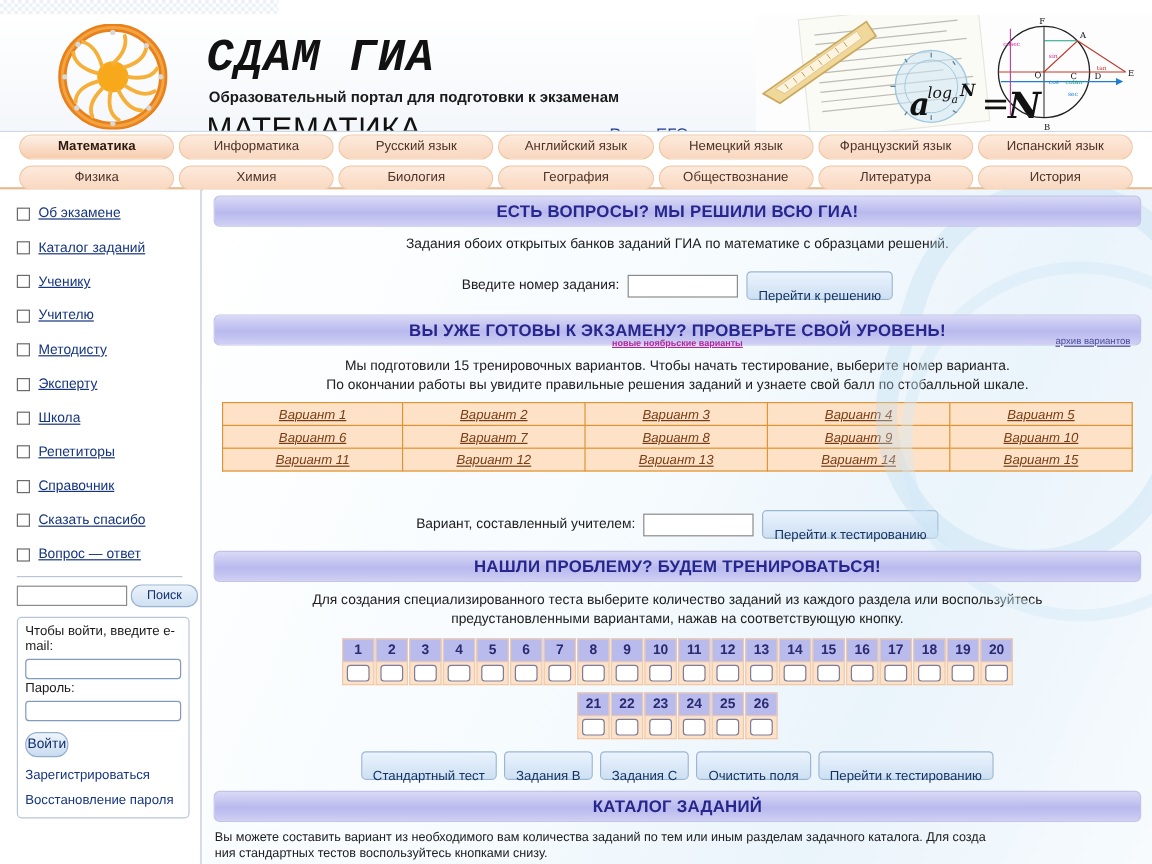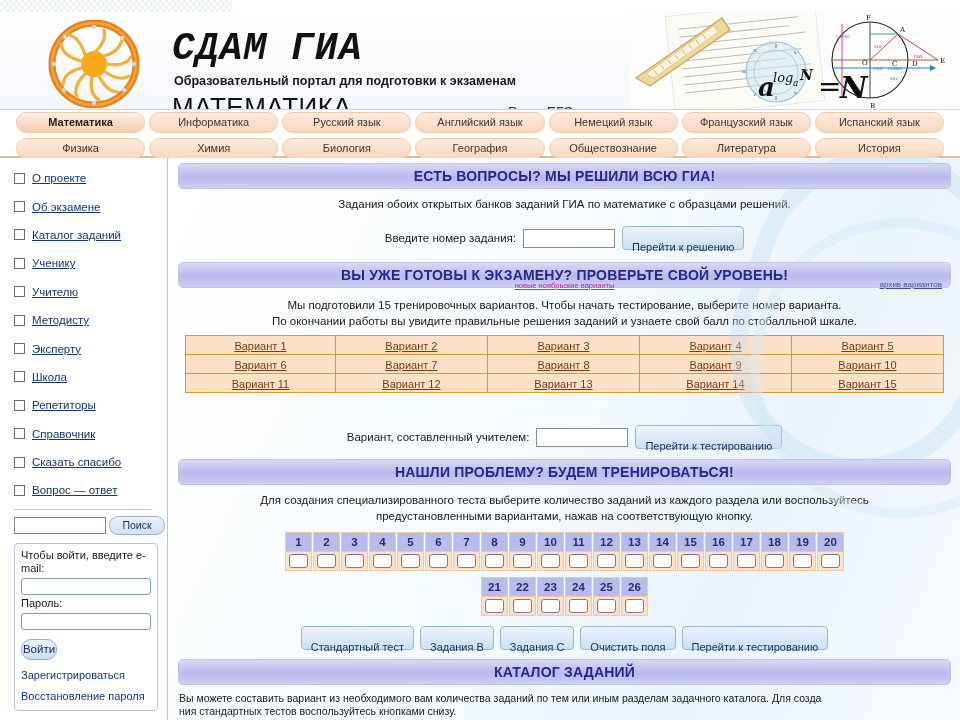--- a/index.html
+++ b/index.html
@@ -171,21 +171,21 @@
     background:linear-gradient(#d9d9f6,#b9b9ee 55%,#cfcff4);
     border-radius:5px;
     border:1px solid #c3c3ea;
     text-align:center;
     font-size:14px; font-weight:bold; color:#26268c;
     line-height:25px;
     letter-spacing:.2px;
   }
   .banner .mini-center {
     position:absolute; left:0; right:0; bottom:-3px;
-    font-size:7.5px; font-weight:normal; color:#b2269a; letter-spacing:0;
+    font-size:7.5px; font-weight:bold; color:#b2269a; letter-spacing:0;
     line-height:8px; text-decoration:underline;
   }
   .banner .mini-right {
     position:absolute; right:8px; bottom:-2px;
     font-size:8px; font-weight:normal; color:#4a4a9a; letter-spacing:0;
     line-height:8px; text-decoration:underline; cursor:pointer;
   }
 
   .ptext {
     text-align:center; font-size:11.5px; color:#202020;
@@ -213,21 +213,21 @@
     border-collapse:collapse; width:calc(100% - 32px);
   }
   .vtable td {
     border:1px solid #e2922f;
     background:#fde2c8;
     text-align:center;
     height:16px;
     padding:0;
   }
   .vtable a {
-    font-size:11px; color:#7a3b12; text-decoration:underline; cursor:pointer;
+    font-size:11px; color:#7a3b12; text-decoration:underline; cursor:pointer;font-style:italic;
   }
 
   
   .grid-wrap { margin-top:8px; }
   .grid-row { display:flex; justify-content:center; gap:1px; }
   .gcell { width:27px; }
   .gnum {
     height:20px; line-height:19px; text-align:center;
     font-size:11.5px; color:#2a2a70; font-weight:bold;
     background:#b9bbed;
@@ -417,24 +417,20 @@
       <div class="tab">История</div>
     </div>
   </div>
 
   <div class="content">
 
     <div class="sidebar">
 
       <div class="navitem">
         <span class="navbox"></span>
-        <span class="navlabel">О проекте</span>
-      </div>
-      <div class="navitem">
-        <span class="navbox"></span>
         <span class="navlabel">Об экзамене</span>
       </div>
       <div class="navitem">
         <span class="navbox"></span>
         <span class="navlabel">Каталог заданий</span>
       </div>
       <div class="navitem">
         <span class="navbox"></span>
         <span class="navlabel">Ученику</span>
       </div>

